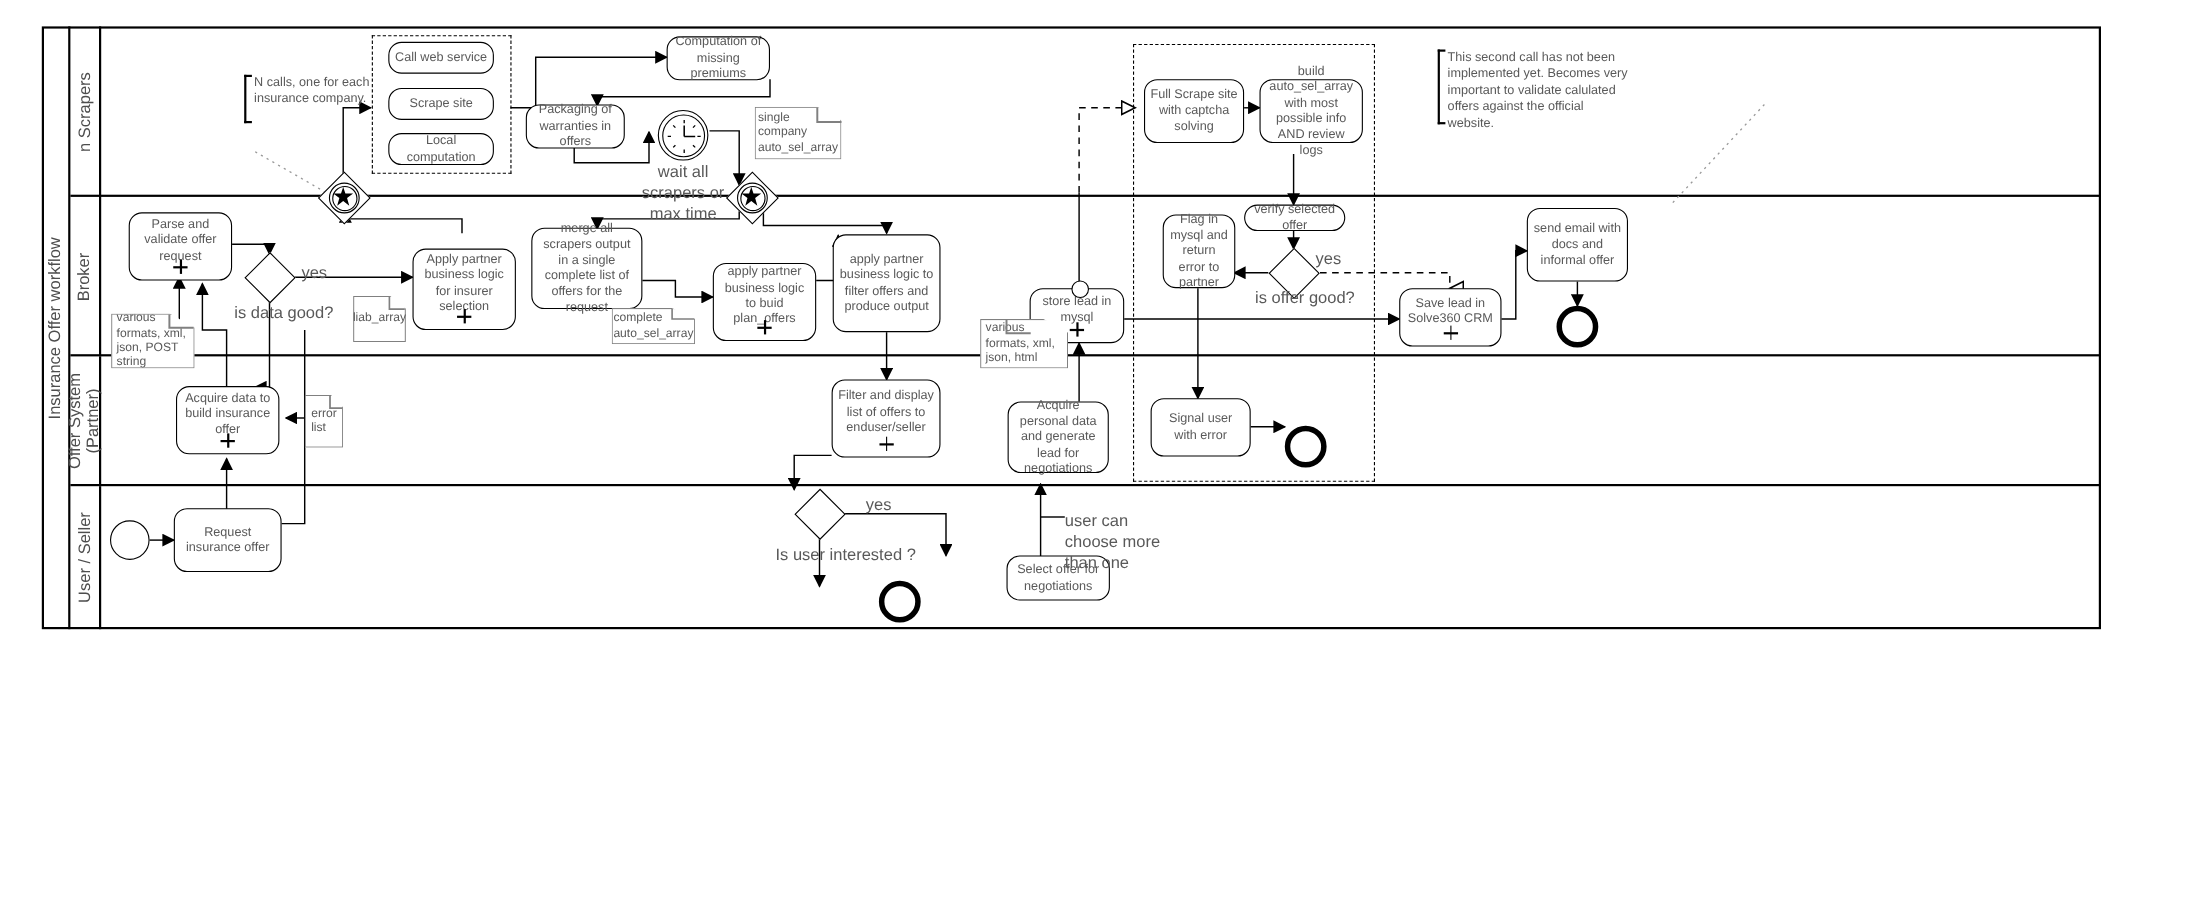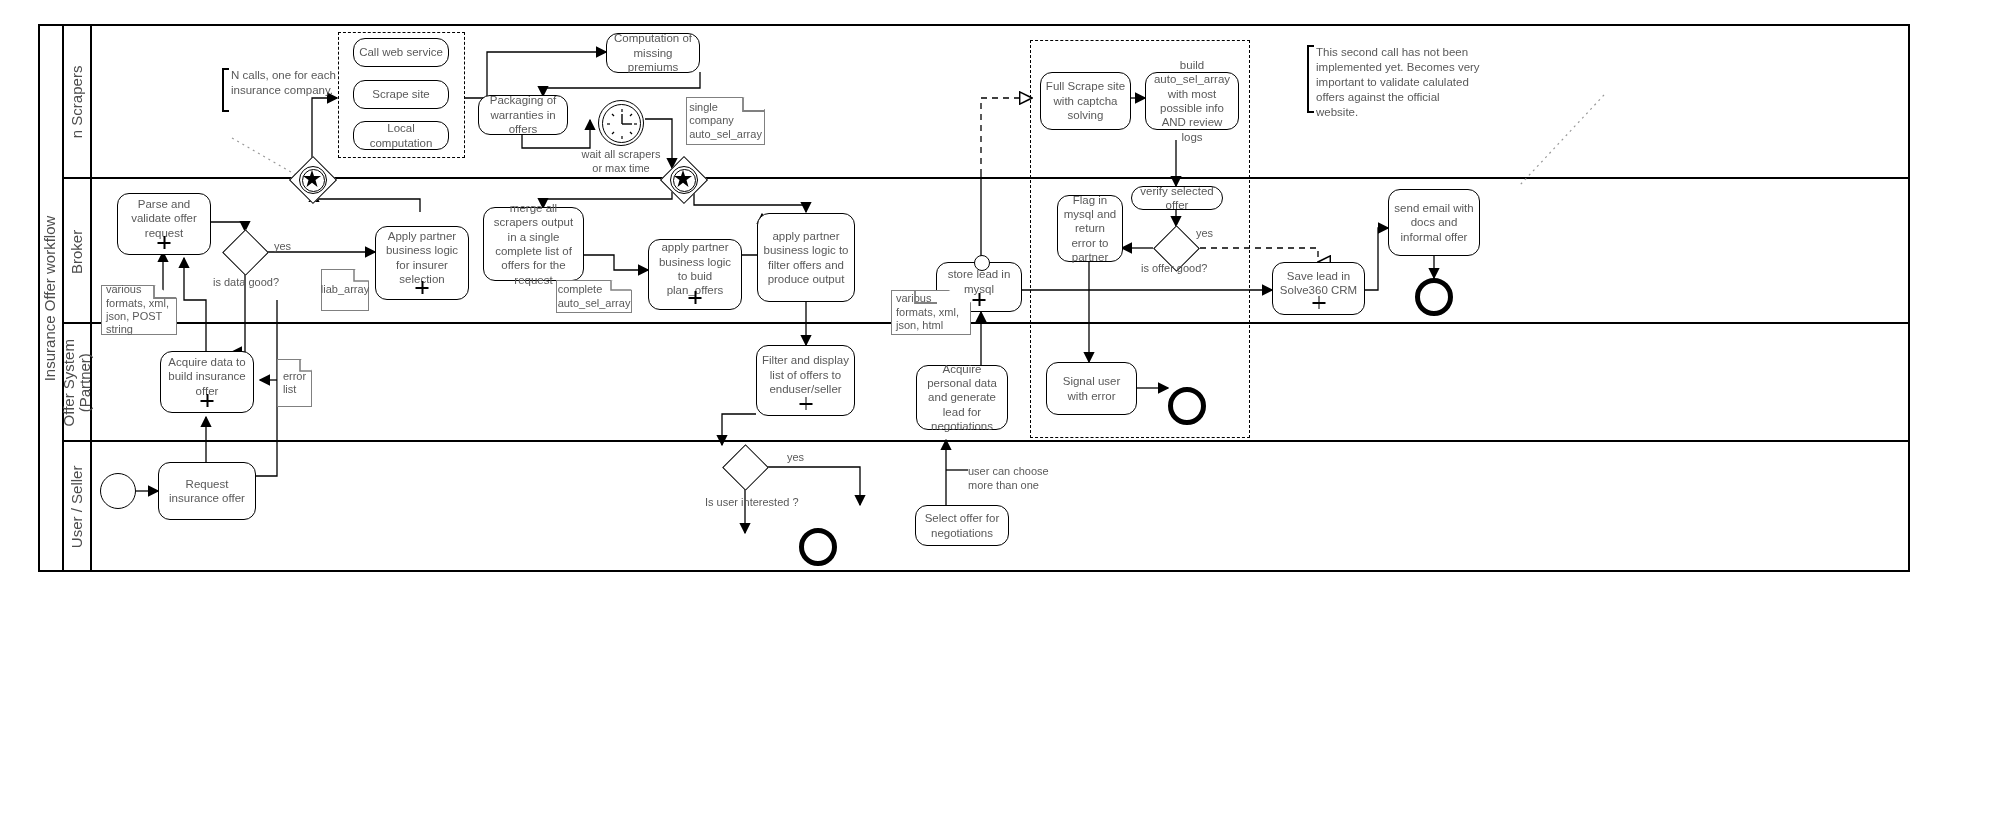--- a/index.html
+++ b/index.html
@@ -27,21 +27,21 @@
   .plus{position:absolute;left:50%;bottom:5px;transform:translateX(-50%);
         width:13px;height:13px;}
   .plus:before,.plus:after{content:"";position:absolute;background:#000;}
   .plus:before{left:0;top:6px;width:13px;height:1.6px;}
   .plus:after{top:0;left:6px;height:13px;width:1.6px;}
 
   
   .gw{position:absolute;width:44px;height:44px;}
   .gw .dia{position:absolute;left:0;top:0;width:31px;height:31px;margin:6px;border:1.3px solid #000;
            transform:rotate(45deg);background:#fff;}
-  .gwlabel{position:absolute;font-size:11px;color:#595959;white-space:nowrap;}
+  .gwlabel{position:absolute;font-size:15px;color:#595959;white-space:nowrap;}
 
   
   .ev{position:absolute;border-radius:50%;box-sizing:border-box;background:#fff;}
   .ev.start{border:1.6px solid #000;}
   .ev.end{border:5px solid #000;}
   .ev.timer{border:1.6px solid #000;}
   .ev.timer-in{position:absolute;left:2.5px;top:2.5px;right:2.5px;bottom:2.5px;border:1.6px solid #000;border-radius:50%;}
 
   
   .multi{position:absolute;width:46px;height:46px;}

